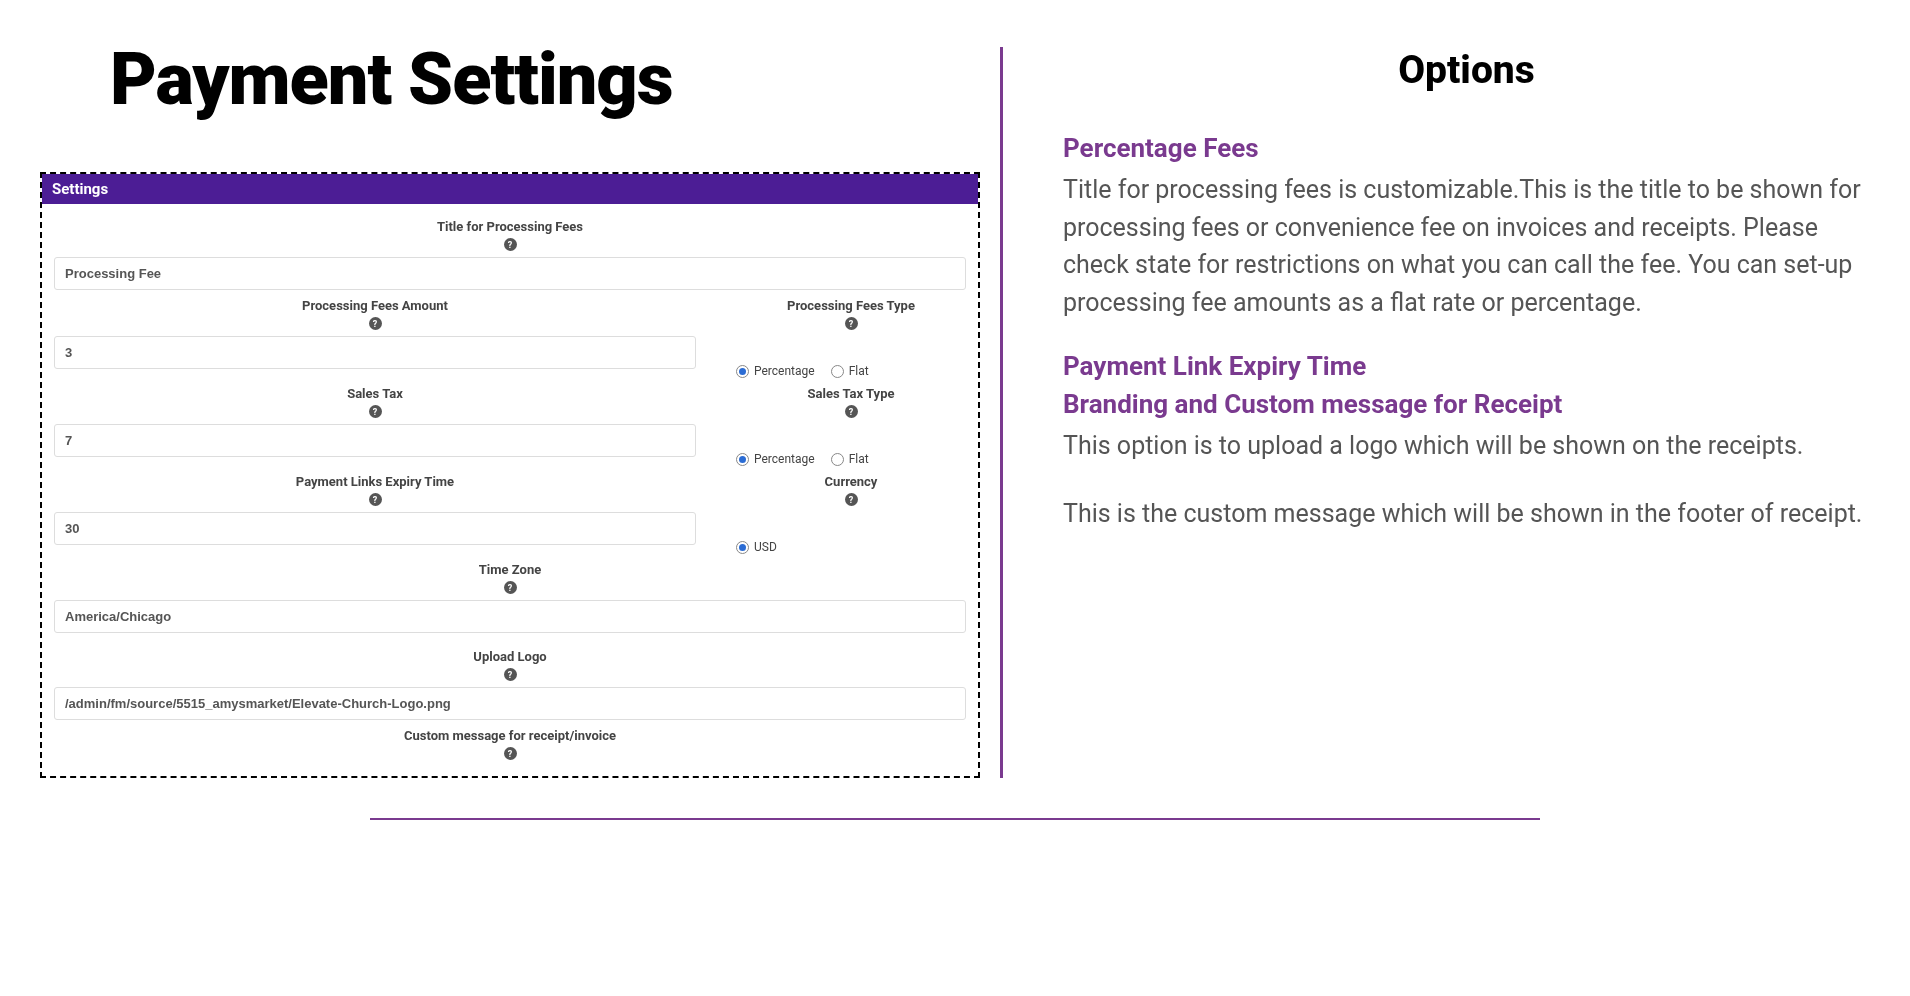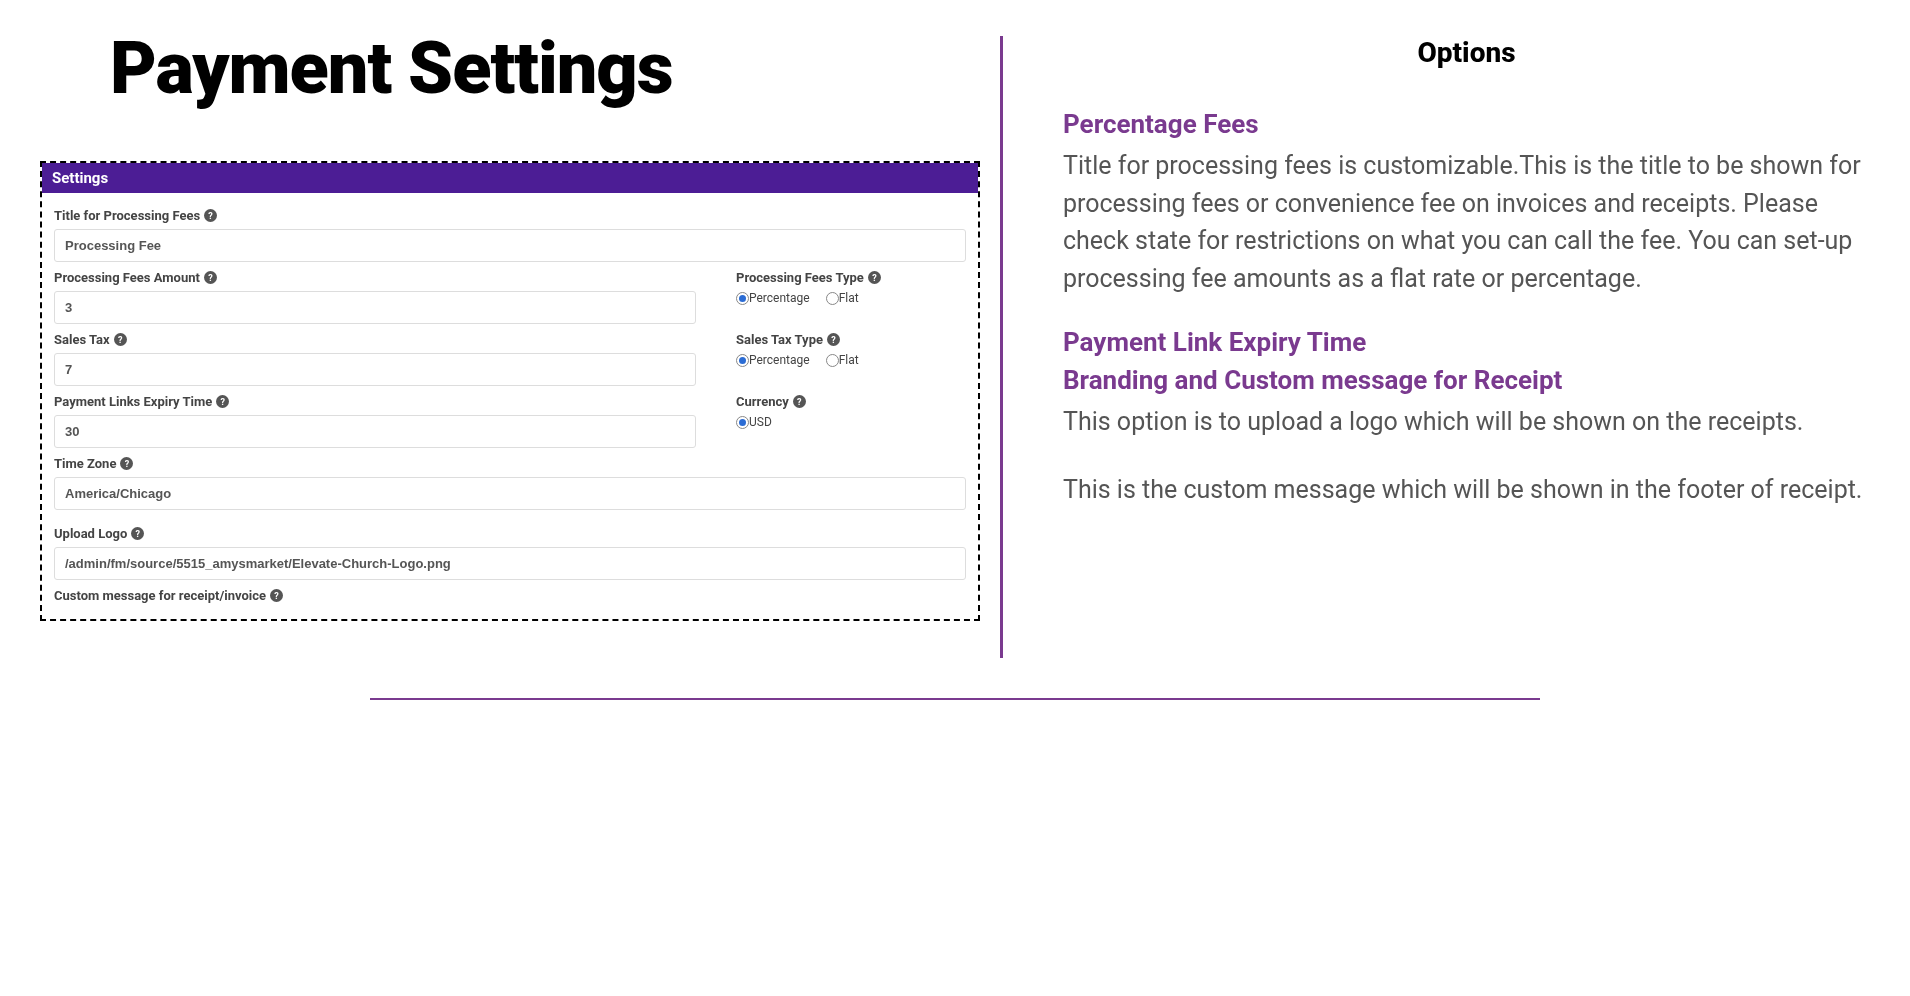--- a/index.html
+++ b/index.html
@@ -4,21 +4,21 @@
 <style>
   * { box-sizing: border-box; margin: 0; padding: 0; }
   body {
     font-family: -apple-system, BlinkMacSystemFont, "Segoe UI", Roboto, "Helvetica Neue", Arial, sans-serif;
     background: #fff;
     width: 1910px;
     color: #333;
   }
   .page {
     display: flex;
-    padding: 26px 40px 0 40px;
+    padding: 37px 40px 0 40px;
     position: relative;
   }
   .left-col {
     width: 960px;
     padding-right: 40px;
   }
   .right-col {
     width: 870px;
     padding-left: 60px;
     border-left: 3px solid #7a3a8f;
@@ -27,21 +27,21 @@
   }
   .main-title {
     font-size: 72px;
     font-weight: 900;
     color: #000;
     margin-left: 70px;
     margin-bottom: 50px;
     letter-spacing: -1px;
   }
   .options-title {
-    font-size: 28px;
+    font-size: 39px;
     font-weight: 800;
     color: #000;
     text-align: center;
     margin-bottom: 40px;
   }
   .options-section h3 {
     font-size: 26px;
     font-weight: 700;
     color: #7a3a8f;
     margin-bottom: 8px;
@@ -81,20 +81,21 @@
     flex: 0 0 230px;
   }
   .field-label {
     font-size: 13px;
     font-weight: 700;
     color: #444;
     margin-bottom: 6px;
     display: flex;
     align-items: center;
     gap: 4px;
+    flex-direction: column;
   }
   .help-icon {
     display: inline-flex;
     align-items: center;
     justify-content: center;
     width: 13px;
     height: 13px;
     border-radius: 50%;
     background: #555;
     color: #fff;
@@ -113,22 +114,24 @@
   }
   .radio-row {
     display: flex;
     gap: 16px;
     align-items: center;
     margin-top: 6px;
   }
   .radio-opt {
     display: flex;
     align-items: center;
+    gap: 5px;
     font-size: 12px;
     color: #444;
+    margin-top: 28px;
   }
   .radio-circle {
     width: 13px;
     height: 13px;
     border: 1px solid #888;
     border-radius: 50%;
     display: inline-flex;
     align-items: center;
     justify-content: center;
     background: #fff;

